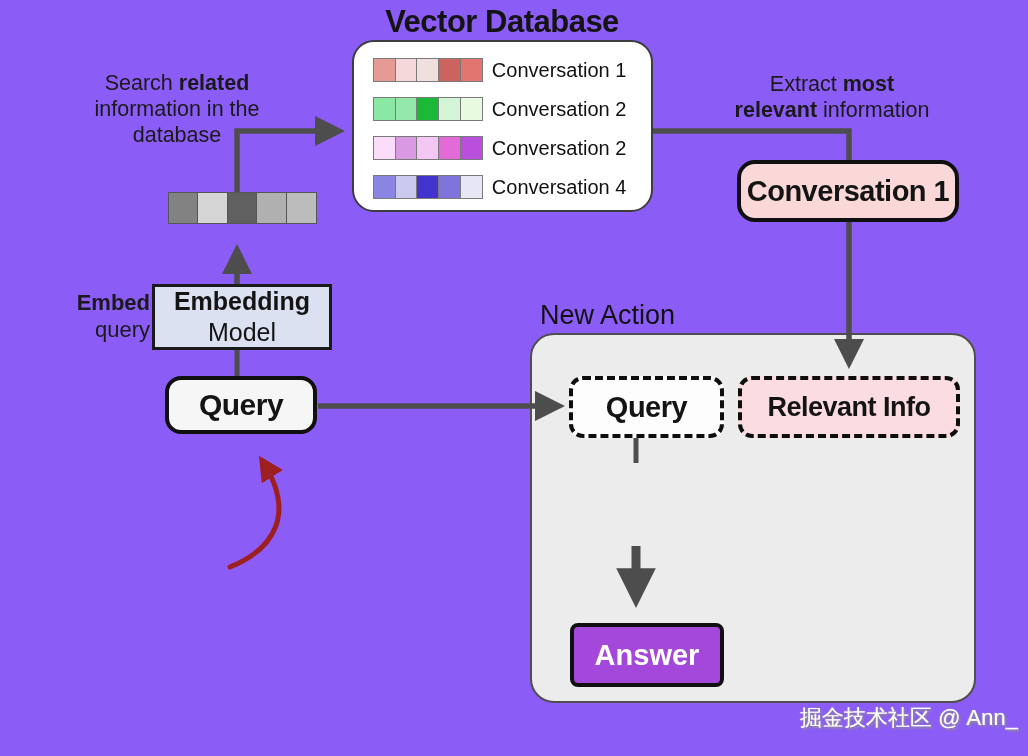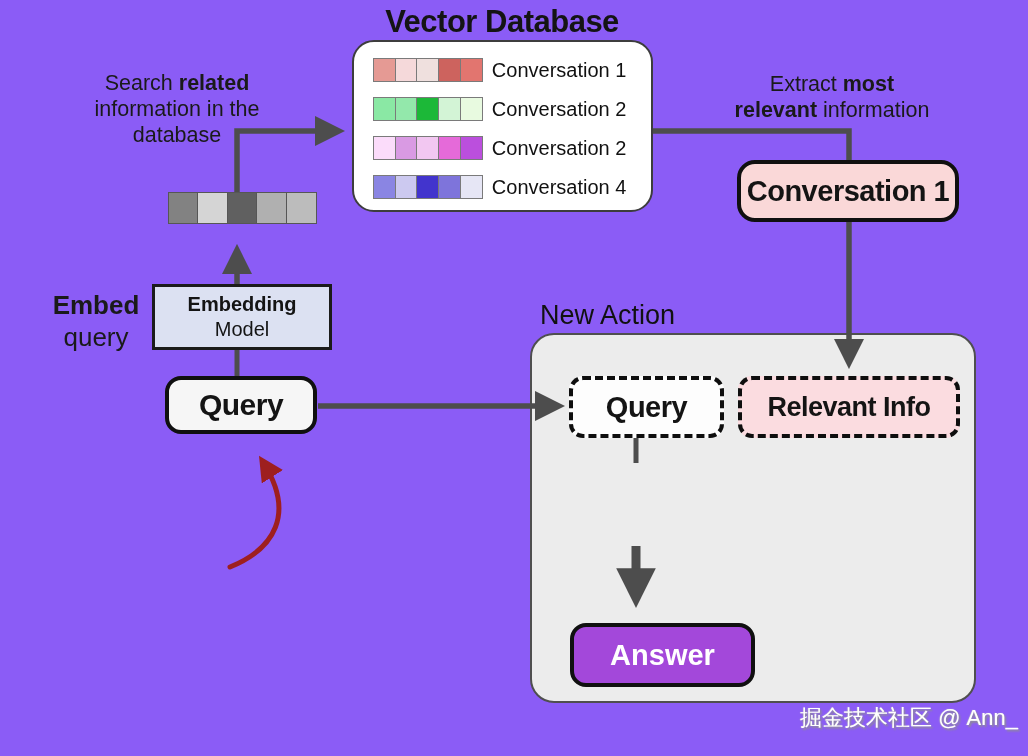--- a/index.html
+++ b/index.html
@@ -11,53 +11,53 @@
   .abs{position:absolute;}
   .z2{z-index:2;}
   .z0{z-index:0;}
   b{font-weight:700;margin-top:24px;}
 
   
   .main-title{left:332px;top:4px;width:340px;text-align:center;font-size:31px;font-weight:700;letter-spacing:-0.5px;}
   .note{text-align:center;font-size:21.5px;line-height:1.22;color:#1a1a1a;}
   .note-search{left:72px;top:70px;width:210px;}
   .note-extract{left:717px;top:71px;width:230px;}
-  .note-embed{left:42px;top:290px;width:108px;font-size:26px;}
+  .note-embed{left:42px;top:290px;width:108px;font-size:22px;text-align:right;}
   .note-start{left:24px;top:557px;width:220px;font-size:22px;}
   .new-action-label{left:540px;top:300px;font-size:27px;font-weight:400;color:#111;}
 
   
   .vdb-box{left:352px;top:40px;width:301px;height:172px;background:#ffffff;border:2.5px solid #3d3d3d;border-radius:22px;box-sizing:border-box;}
   .vrow{position:absolute;left:19px;display:flex;align-items:center;gap:9px;}
   .swatches{display:flex;}
   .swatches .sw{width:23px;height:24px;border:1.3px solid #7a7a7a;margin-left:-1.3px;box-sizing:border-box;}
   .swatches .sw:first-child{margin-left:0;}
   .vrow .lbl{font-size:20px;color:#111;white-space:nowrap;}
 
   
   .gray-vector{left:168px;top:192px;display:flex;}
   .gray-vector .sw{width:31px;height:32px;border:1.6px solid #565656;margin-left:-1.6px;box-sizing:border-box;}
   .gray-vector .sw:first-child{margin-left:0;}
 
   
   .node{display:flex;align-items:center;justify-content:center;box-sizing:border-box;text-align:center;}
   .embedding-box{left:152px;top:284px;width:180px;height:66px;background:#dce1f2;border:3px solid #1b1b1b;
-    flex-direction:column;font-size:20px;line-height:1.25;}
+    flex-direction:column;font-size:25px;line-height:1.25;}
   .query-box{left:165px;top:376px;width:152px;height:58px;background:#f6f6f6;border:4px solid #101010;border-radius:16px;
     font-size:30px;font-weight:700;letter-spacing:-0.5px;}
   .conv1-box{left:737px;top:160px;width:222px;height:62px;background:#fad8d8;border:4px solid #101010;border-radius:18px;
     font-size:29px;font-weight:700;letter-spacing:-0.5px;}
   .new-action-box{left:530px;top:333px;width:446px;height:370px;background:#ececec;border:2px solid #4f4f4f;border-radius:24px;box-sizing:border-box;}
   .dashed-query{left:569px;top:376px;width:155px;height:62px;background:#fdfdfd;border:4.5px dashed #0e0e0e;border-radius:14px;
     font-size:29px;font-weight:700;letter-spacing:-0.5px;}
   .relevant-info{left:738px;top:376px;width:222px;height:62px;background:#fbdce0;border:4.5px dashed #0e0e0e;border-radius:14px;
     font-size:27px;font-weight:700;letter-spacing:-0.5px;}
   .llm-box{left:569px;top:462px;width:302px;height:84px;background:#e3f2e4;border:5px solid #1c1c1c;
     font-size:41px;font-weight:700;color:#1d6e79;letter-spacing:-1px;}
-  .answer-box{left:570px;top:623px;width:185px;height:64px;background:#a348da;border:4px solid #101010;border-radius:16px;
+  .answer-box{left:570px;top:623px;width:154px;height:64px;background:#a348da;border:4px solid #101010;border-radius:8px;
     font-size:29px;font-weight:700;color:#ffffff;}
 
   
   .watermark{right:10px;top:703px;font-size:22px;color:#ffffff;white-space:nowrap;
     text-shadow:1.5px 1.5px 2px #8f8f8f, -0.5px -0.5px 1px #c9c9c9;z-index:3;}
 </style>
 </head>
 <body>
 
 <div class="canvas">

